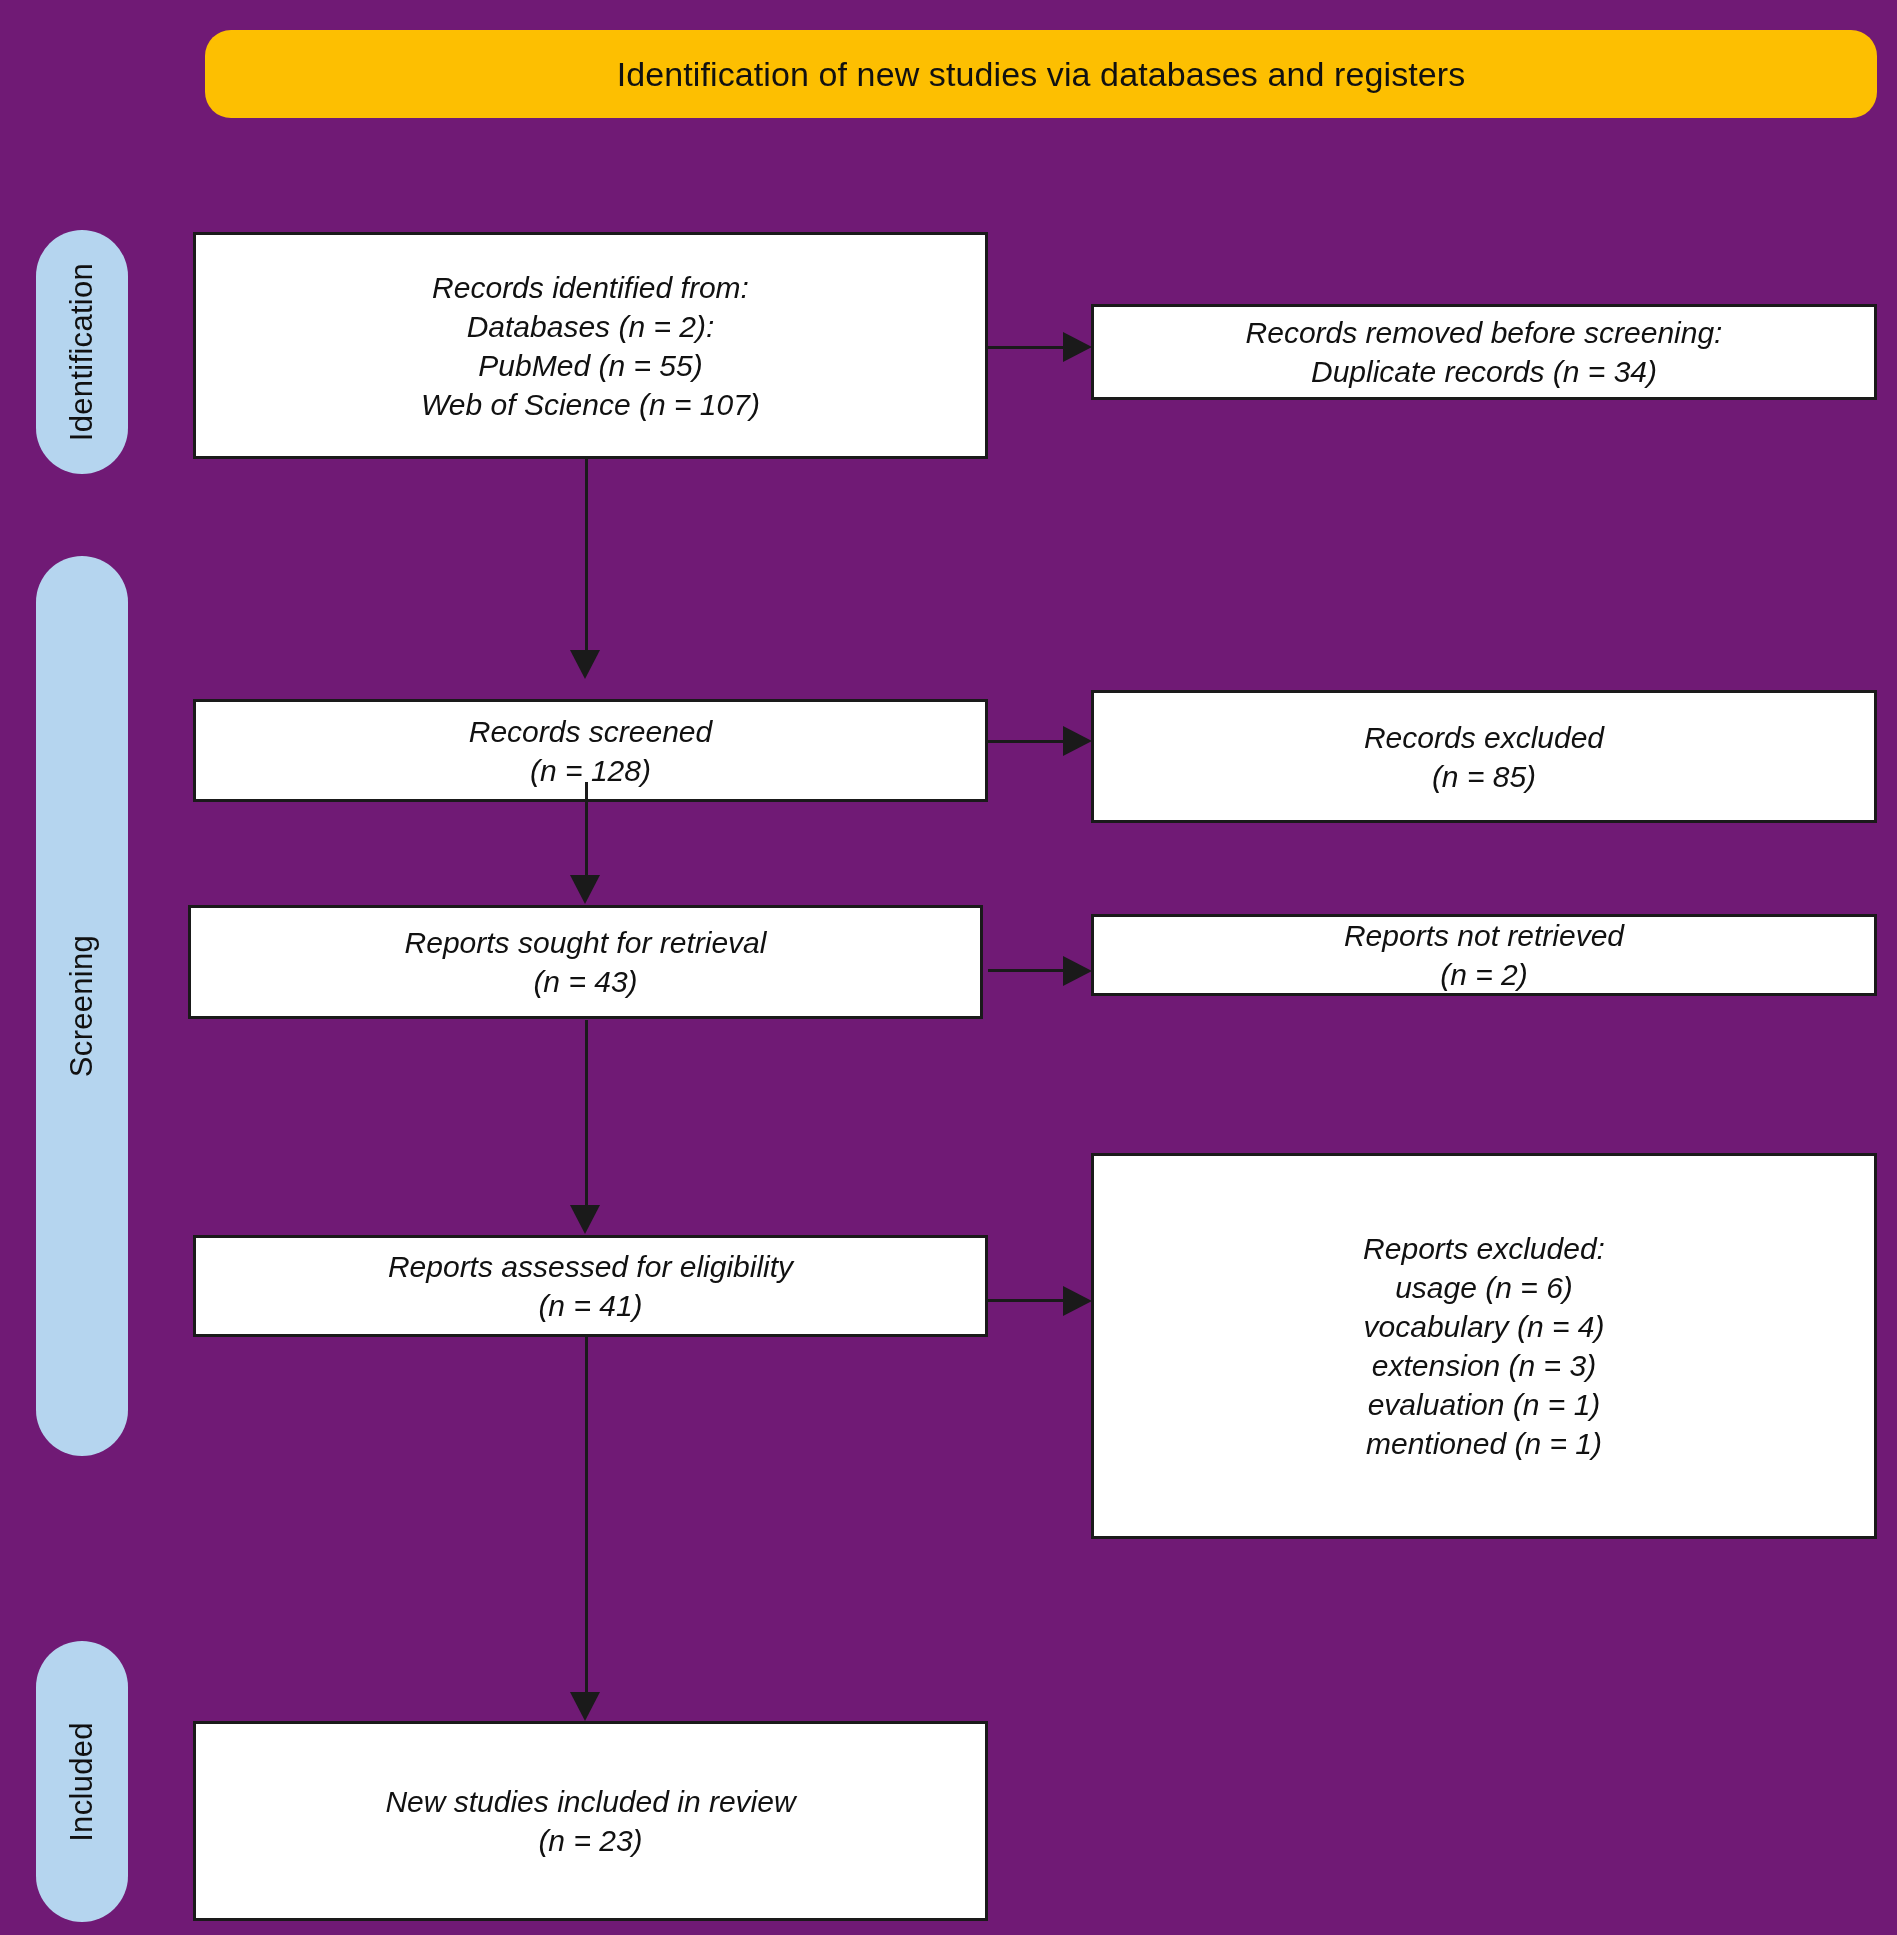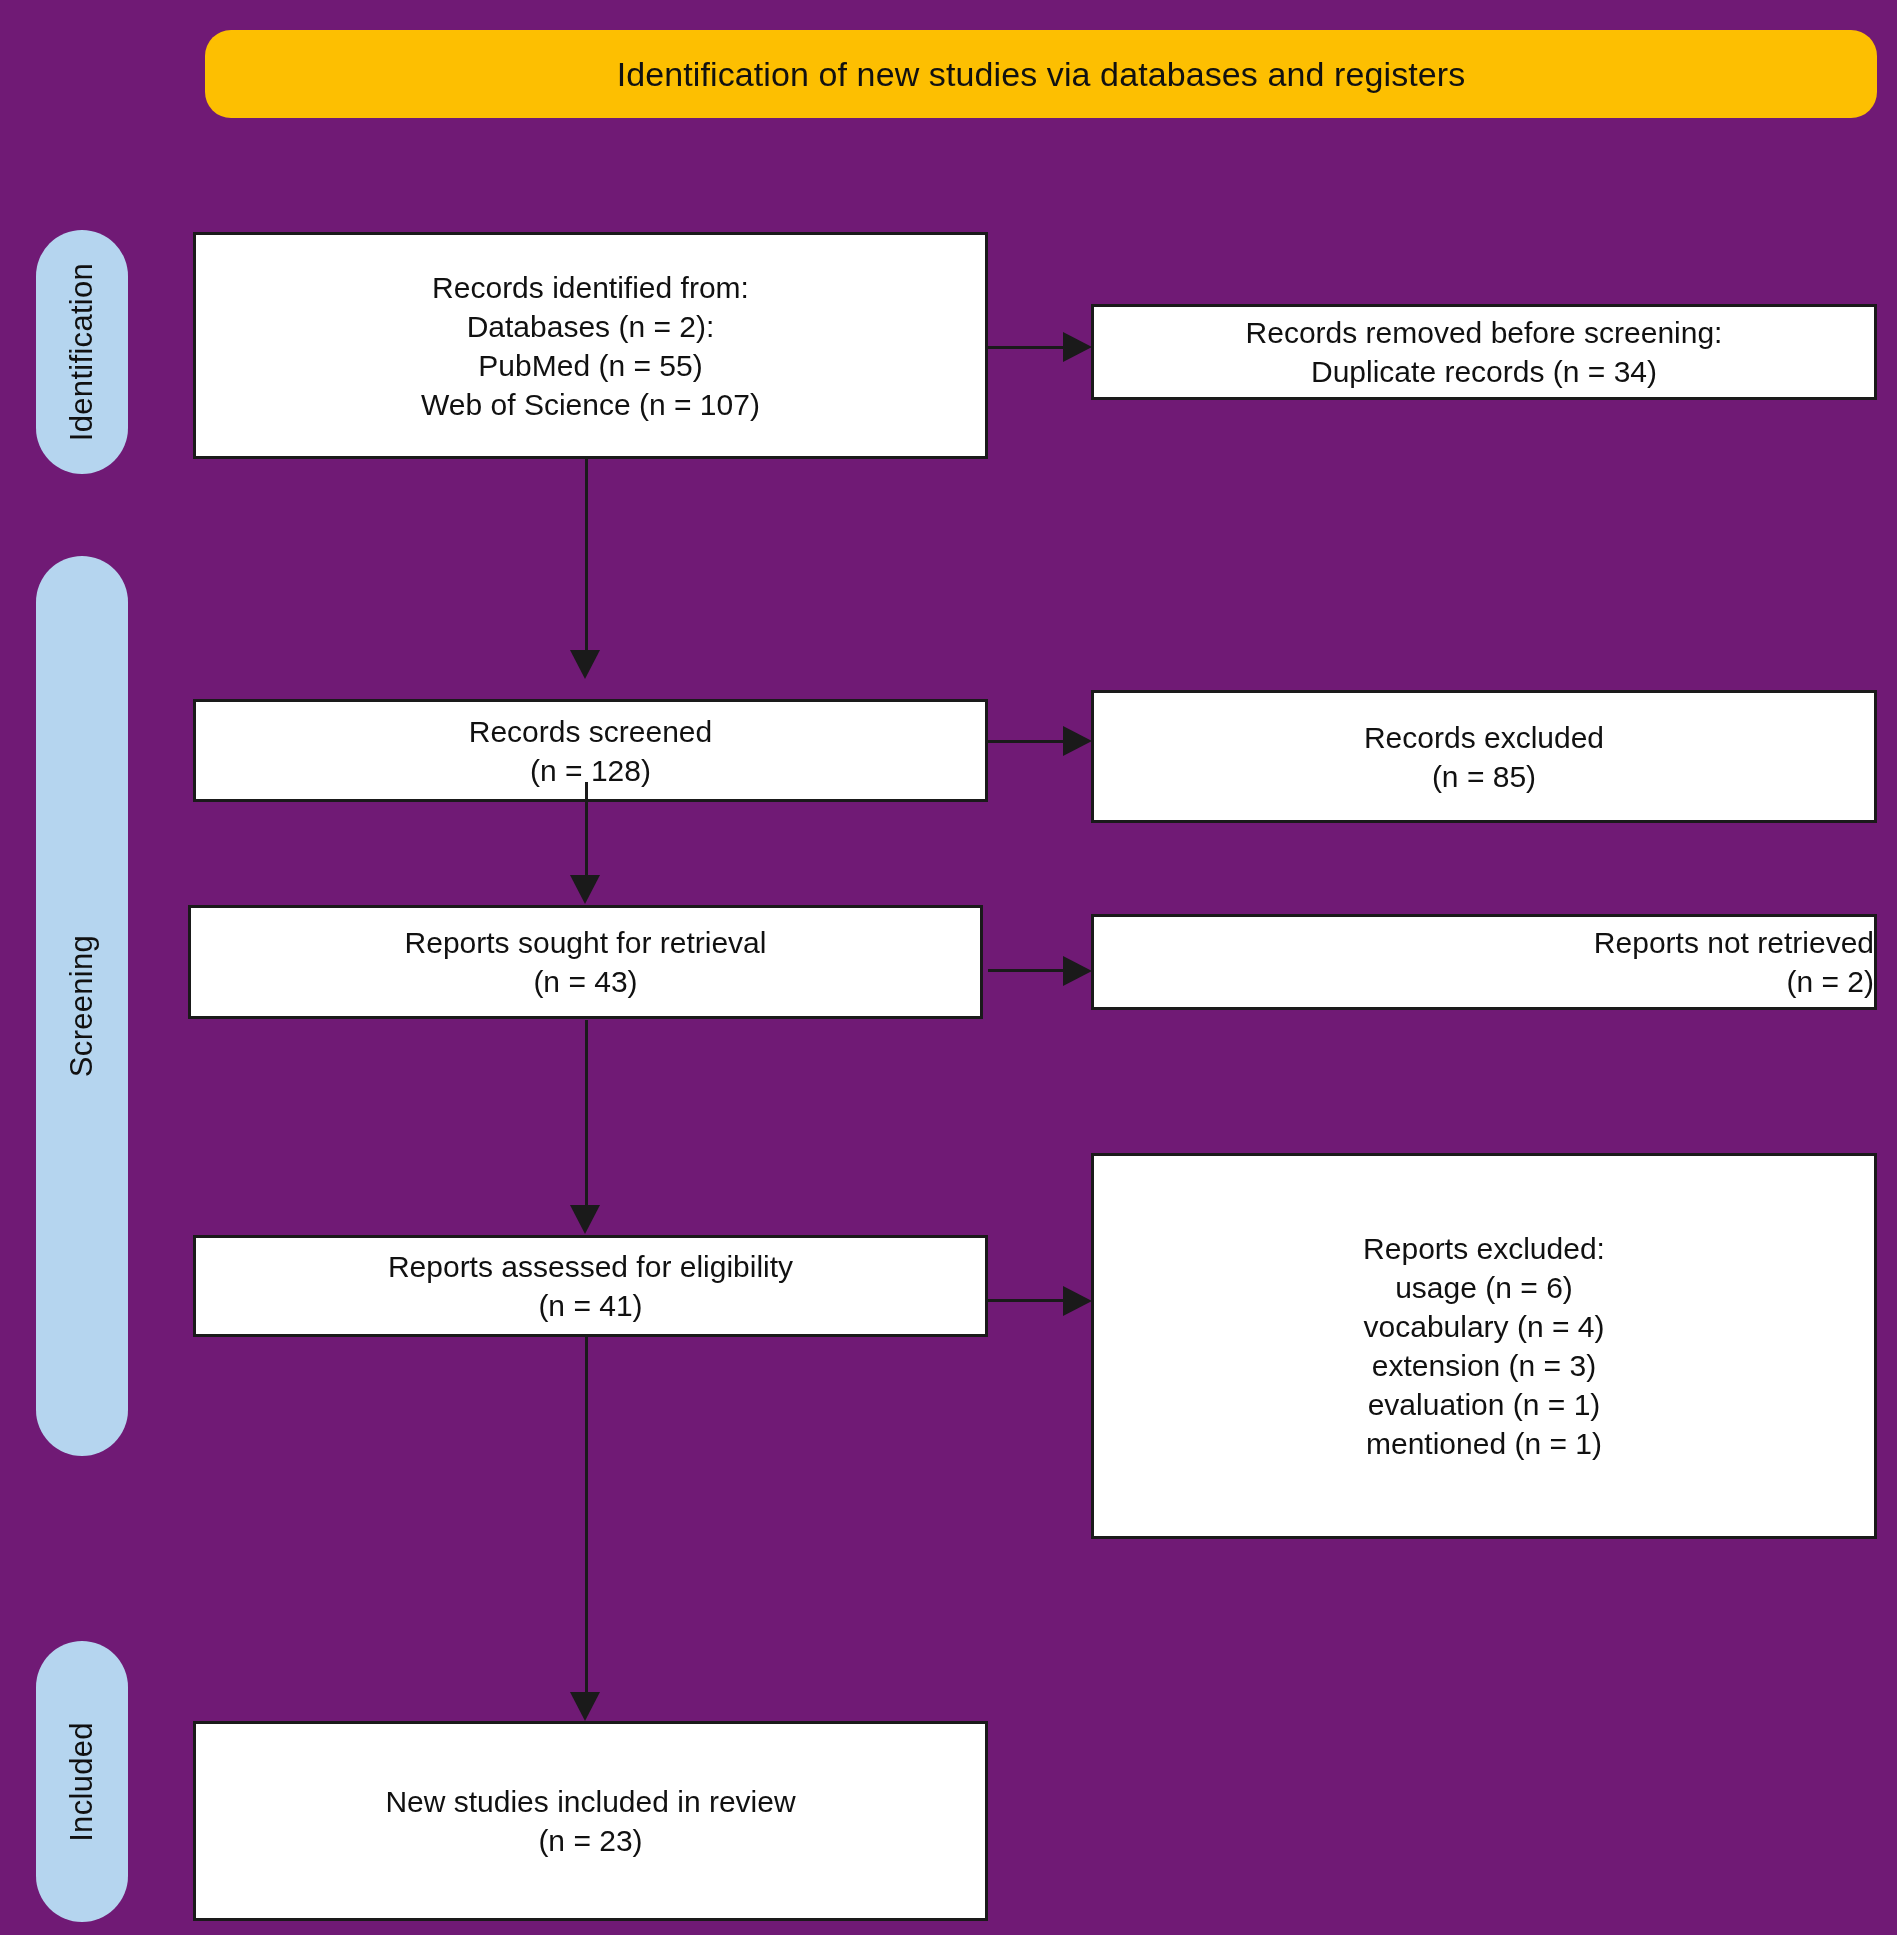--- a/index.html
+++ b/index.html
@@ -65,34 +65,35 @@
   .flow-box {
     position: absolute;
     box-sizing: border-box;
     background: #ffffff;
     border: 3.1px solid #1a1a1a;
     display: flex;
     flex-direction: column;
     align-items: center;
     justify-content: center;
     text-align: center;
+    font-style: italic;
   }
   .flow-box .line {
     font-size: 30px;
     color: #111111;
     line-height: 1.30;
     white-space: nowrap;
   }
 
   #box-identified    { left: 193px;  top: 232px;  width: 795px; height: 227px; }
   #box-removed       { left: 1091px; top: 304px;  width: 786px; height: 96px; }
   #box-screened      { left: 193px;  top: 699px; width: 795px; height: 103px; text-align: right; }
   #box-excluded      { left: 1091px; top: 690px; width: 786px; height: 133px; }
   #box-sought        { left: 188px;  top: 905px; width: 795px; height: 114px; }
-  #box-notretrieved  { left: 1091px; top: 914px; width: 786px; height: 96px; align-items: flex-end; }
+  #box-notretrieved  { left: 1091px; top: 914px; width: 786px; height: 82px; }
   #box-assessed      { left: 193px;  top: 1235px; width: 795px; height: 102px; }
   #box-reportsexcl   { left: 1091px; top: 1153px; width: 786px; height: 386px; }
   #box-included      { left: 193px;  top: 1721px; width: 795px; height: 200px; }
   .conn-v-line {
     position: absolute;
     width: 3.1px;
     background: #1a1a1a;
   }
   .conn-h-line {
     position: absolute;

